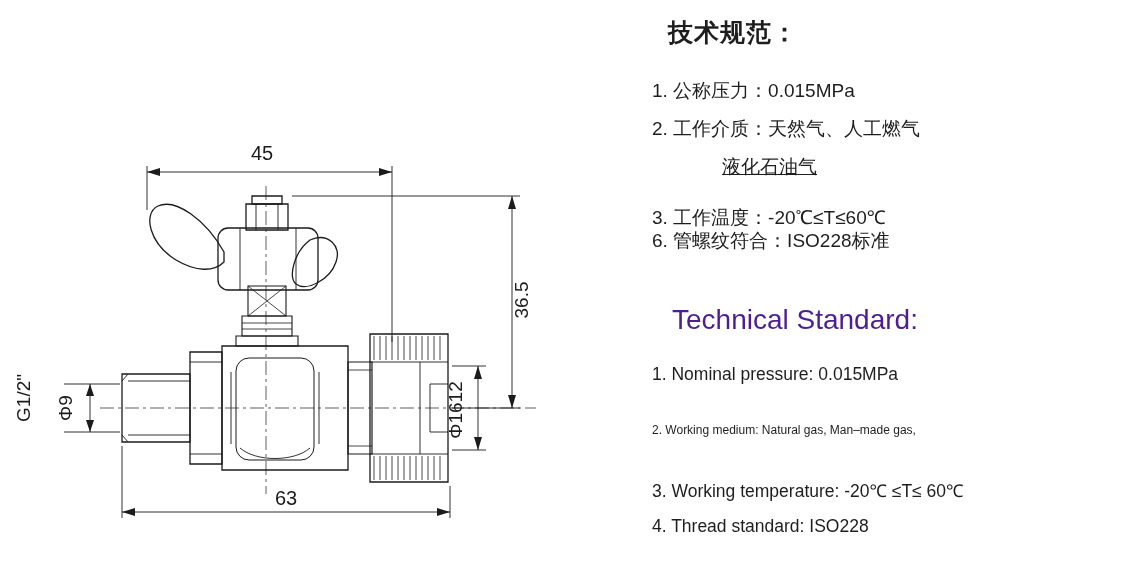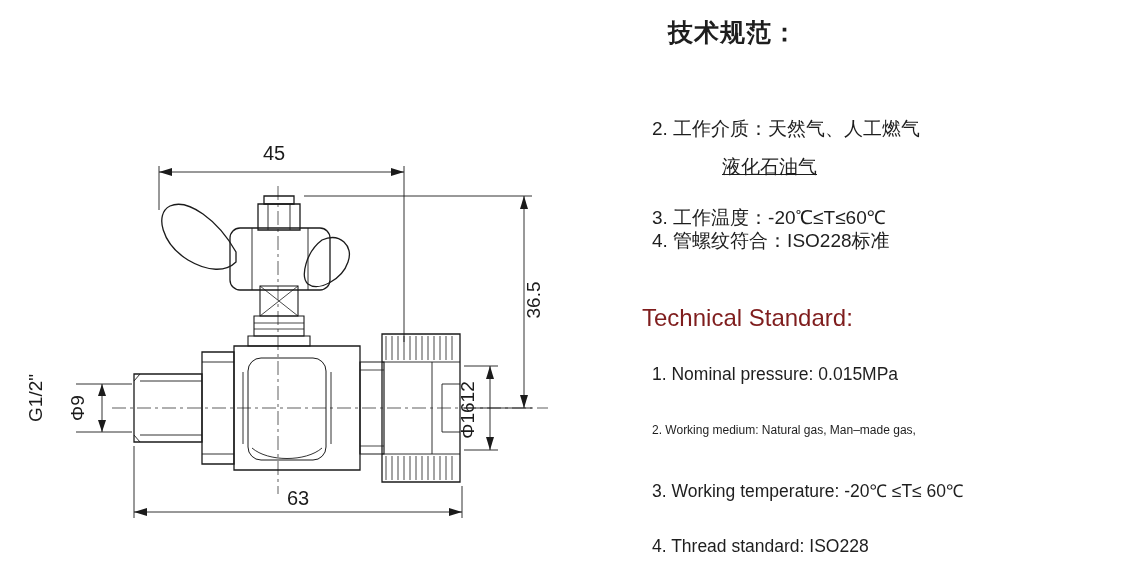--- a/index.html
+++ b/index.html
@@ -1,37 +1,37 @@
 <!DOCTYPE html>
 <html><head>
 <meta charset="utf-8">
 <style>
   html,body{margin:0;padding:0;background:#ffffff;}
   #page{
     position:relative;width:1130px;height:573px;background:#ffffff;
     font-family:"Liberation Sans", sans-serif;color:#1e1e1e;overflow:hidden;
   }
-  #drawing-wrap{position:absolute;left:12px;top:0;width:640px;height:573px;}
+  #drawing-wrap{position:absolute;left:0;top:0;width:640px;height:573px;}
   svg{display:block;}
   svg text{font-family:"Liberation Sans", sans-serif;fill:#1b1b1b;}
   .dim-num{font-size:20px;}
   .dim-rot{font-size:19px;}
   .specline{position:absolute;white-space:nowrap;}
   .cn-title{left:652px;top:16px;font-size:25px;font-weight:600;letter-spacing:1px;margin-left:16px;}
   .cn-1{left:652px;top:78px;font-size:19px;}
   .cn-2{left:652px;top:116px;font-size:19px;}
   .cn-2b{left:722px;top:154px;font-size:19px;text-decoration:underline;}
   .cn-3{left:652px;top:204px;font-size:19px;}
   .cn-4{left:652px;top:228px;font-size:19px;}
-  .en-title{left:642px;top:304px;font-size:24px;color:#7f1d1d;}
+  .en-title{left:672px;top:304px;font-size:28px;color:#4c1d95;}
   .en-1{left:652px;top:364px;font-size:17.5px;}
   .en-2{left:652px;top:423px;font-size:12px;}
   .en-2b{left:672px;top:440px;font-size:17.5px;}
   .en-3{left:652px;top:478px;font-size:17.5px;}
-  .en-4{left:652px;top:536px;font-size:17.5px;}
+  .en-4{left:652px;top:516px;font-size:17.5px;}
 </style>
 </head>
 <body>
 
 <div id="page">
 
   <div id="drawing-wrap">
     <svg width="640" height="573" viewBox="0 0 640 573">
 
       <g stroke="#1b1b1b" stroke-width="0.7" fill="none" stroke-dasharray="14 4 3 4">
@@ -129,24 +129,25 @@
         <path d="M478 366 V450"></path>
         <polygon points="478,366 474,379 482,379" fill="#1b1b1b" stroke="none"></polygon>
         <polygon points="478,450 474,437 482,437" fill="#1b1b1b" stroke="none"></polygon>
         <text class="dim-rot" text-anchor="middle" transform="rotate(-90 462 410)" x="462" y="410" stroke="none">Φ1612</text>
       </g>
 
     </svg>
   </div>
 
   <div class="specline cn-title">技术规范：</div>
+  <div class="specline cn-1">1. 公称压力：0.015MPa</div>
   <div class="specline cn-2">2. 工作介质：天然气、人工燃气</div>
   <div class="specline cn-2b">液化石油气</div>
   <div class="specline cn-3">3. 工作温度：-20℃≤T≤60℃</div>
-  <div class="specline cn-4">4. 管螺纹符合：ISO228标准</div>
+  <div class="specline cn-4">6. 管螺纹符合：ISO228标准</div>
 
   <div class="specline en-title">Technical Standard:</div>
   <div class="specline en-1">1. Nominal pressure: 0.015MPa</div>
   <div class="specline en-2">2. Working medium: Natural gas, Man–made gas,</div>
   <div class="specline en-3">3. Working temperature: -20℃ ≤T≤ 60℃</div>
   <div class="specline en-4">4. Thread standard: ISO228</div>
 
 </div>
 
 </body></html>

